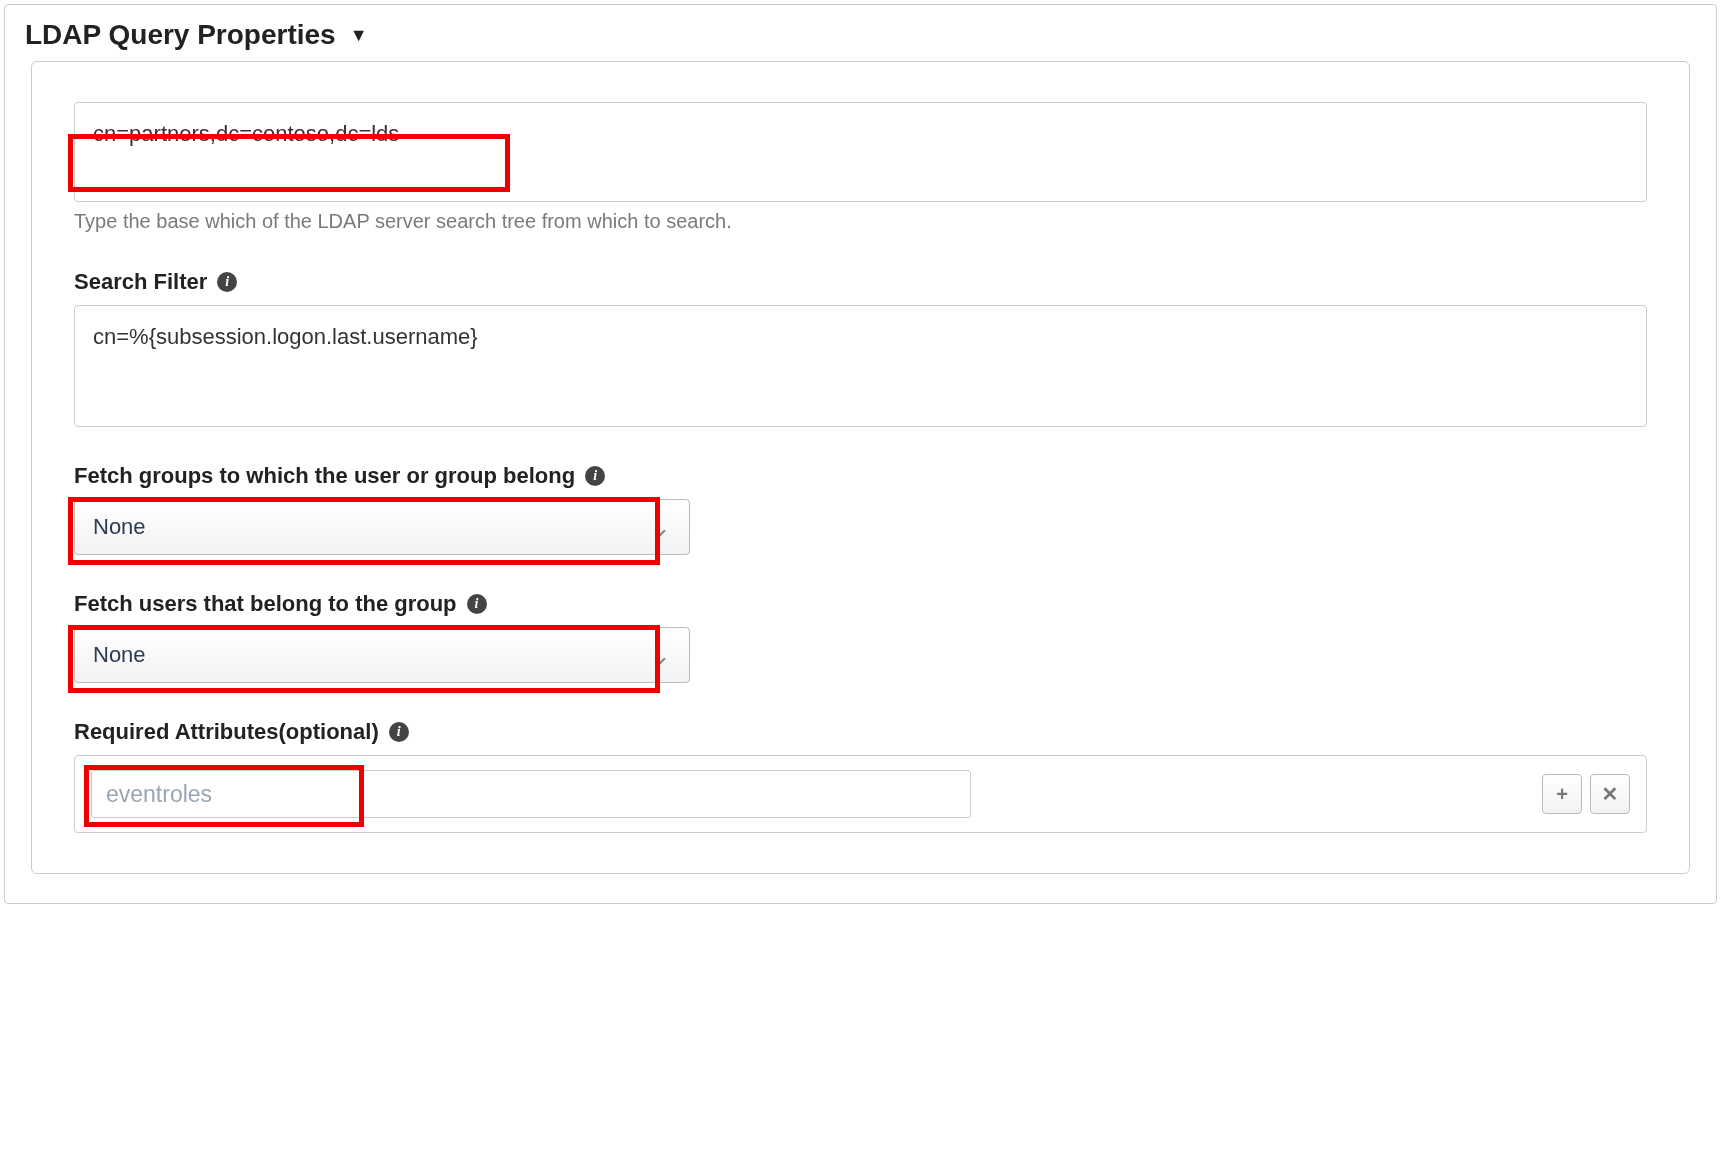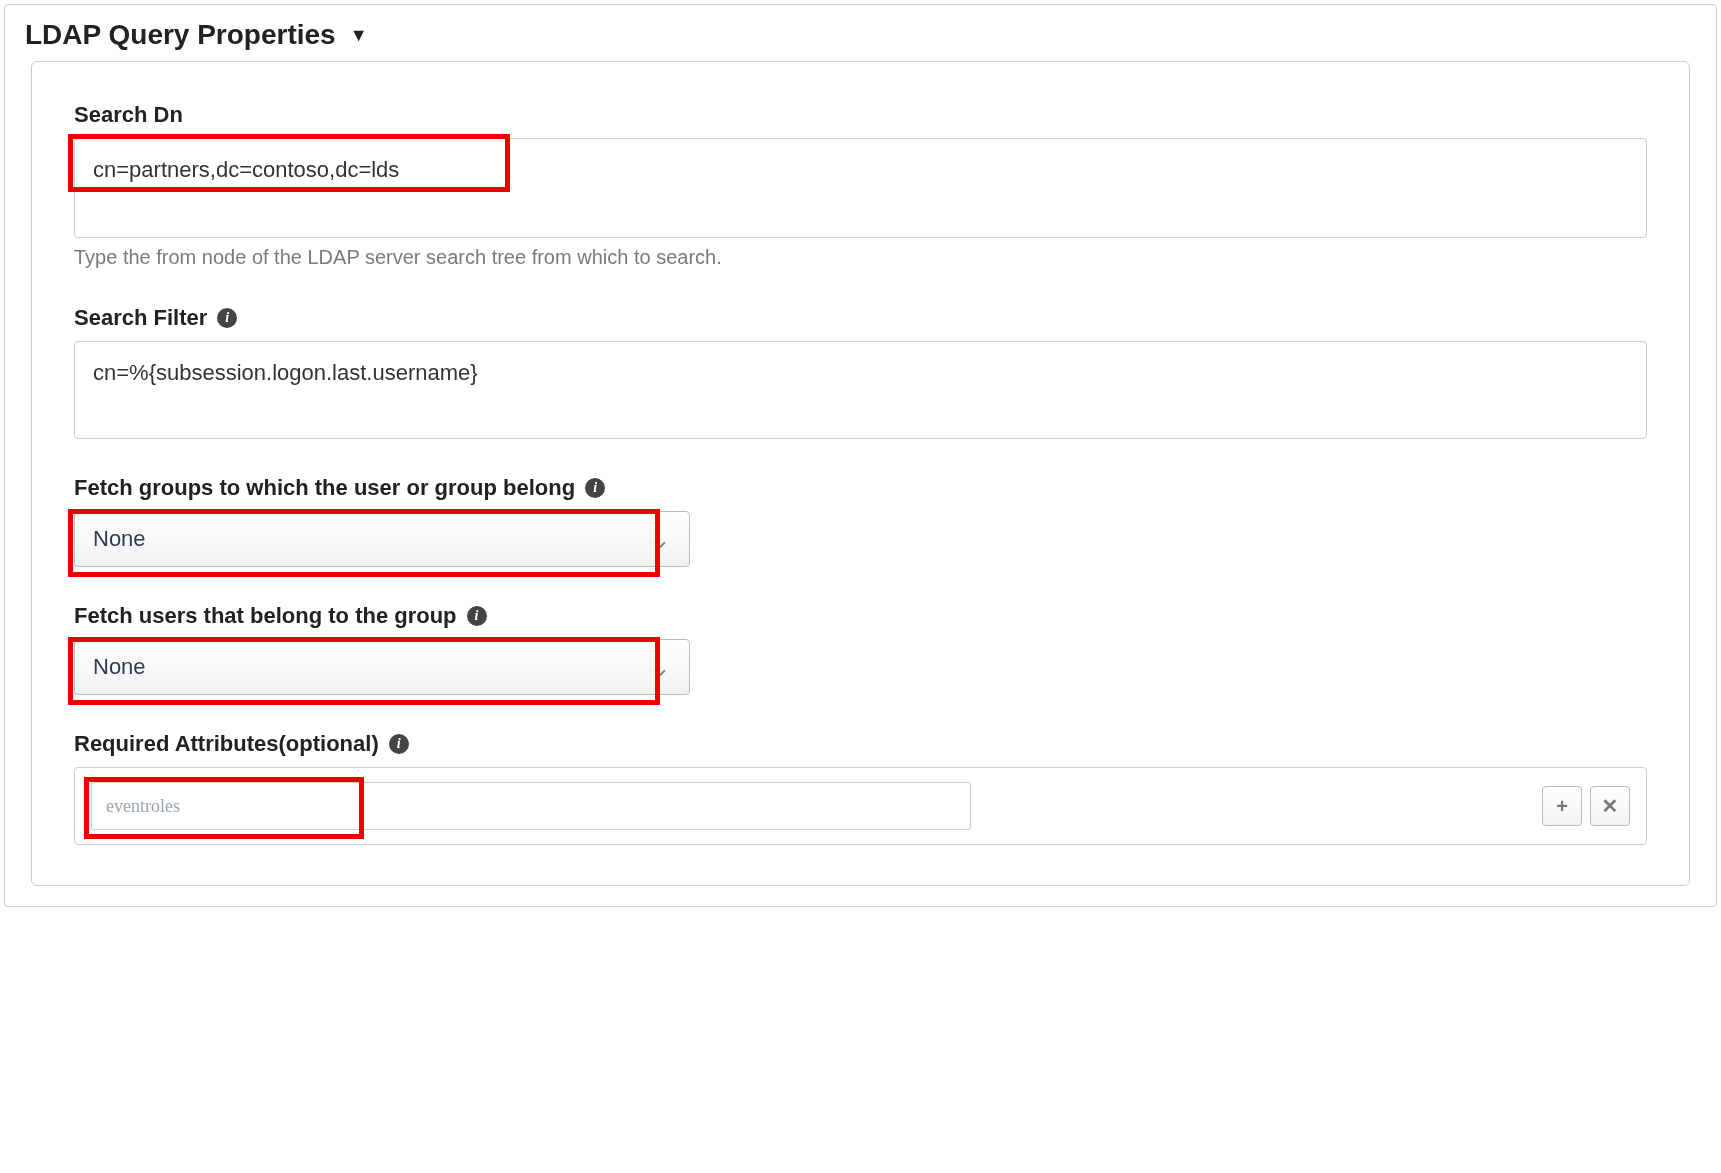--- a/index.html
+++ b/index.html
@@ -71,21 +71,21 @@
     font-family: inherit;
     color: #333;
     padding: 16px 18px;
     resize: none;
     background: #fff;
     outline: none;
     display: block;
     line-height: 1.4;
   }
   .ta-searchdn { height: 100px; }
-  .ta-filter   { height: 98px; }
+  .ta-filter   { height: 122px; }
   .help-text {
     color: #7a7a7a;
     font-size: 20px;
     margin-top: 8px;
   }
   .select-box {
     width: 616px;
     height: 56px;
     border: 1px solid #bbb;
     border-radius: 4px;
@@ -107,22 +107,22 @@
     padding: 14px 16px;
     display: flex;
     align-items: center;
     gap: 12px;
   }
   .attr-input {
     width: 880px;
     height: 48px;
     border: 1px solid #ccc;
     border-radius: 3px;
-    font-size: 18px;
-    font-family: Liberation Serif, serif;
+    font-size: 23px;
+    font-family: Liberation Sans, sans-serif;
     padding: 0 14px;
     outline: none;
   }
   .attr-input::placeholder { color: #9aa5b1; }
   .attr-btns {
     margin-left: auto;
     display: flex;
     gap: 8px;
   }
   .sq-btn {
@@ -154,23 +154,22 @@
 <div class="outer-panel">
 
   <div class="panel-header">
     <span>LDAP Query Properties</span>
     <span class="caret" style="font-size:18px;">▼</span>
   </div>
 
   <div class="inner-panel">
 
     <div class="field rel">
-      <div class="field-label">Search Dn</div>
       <textarea class="textarea-box ta-searchdn" id="ta-searchdn" style="">cn=partners,dc=contoso,dc=lds</textarea>
-      <div class="help-text">Type the from node of the LDAP server search tree from which to search.</div>
+      <div class="help-text">Type the base which of the LDAP server search tree from which to search.</div>
       <div class="hl" style="left:-6px; top:32px; width:442px; height:58px;"></div>
     </div>
 
     <div class="field">
       <div class="field-label">
         <span>Search Filter</span>
         <span class="info-icon">i</span>
       </div>
       <textarea class="textarea-box ta-filter" id="ta-filter" style="">cn=%{subsession.logon.last.username}</textarea>
     </div>

